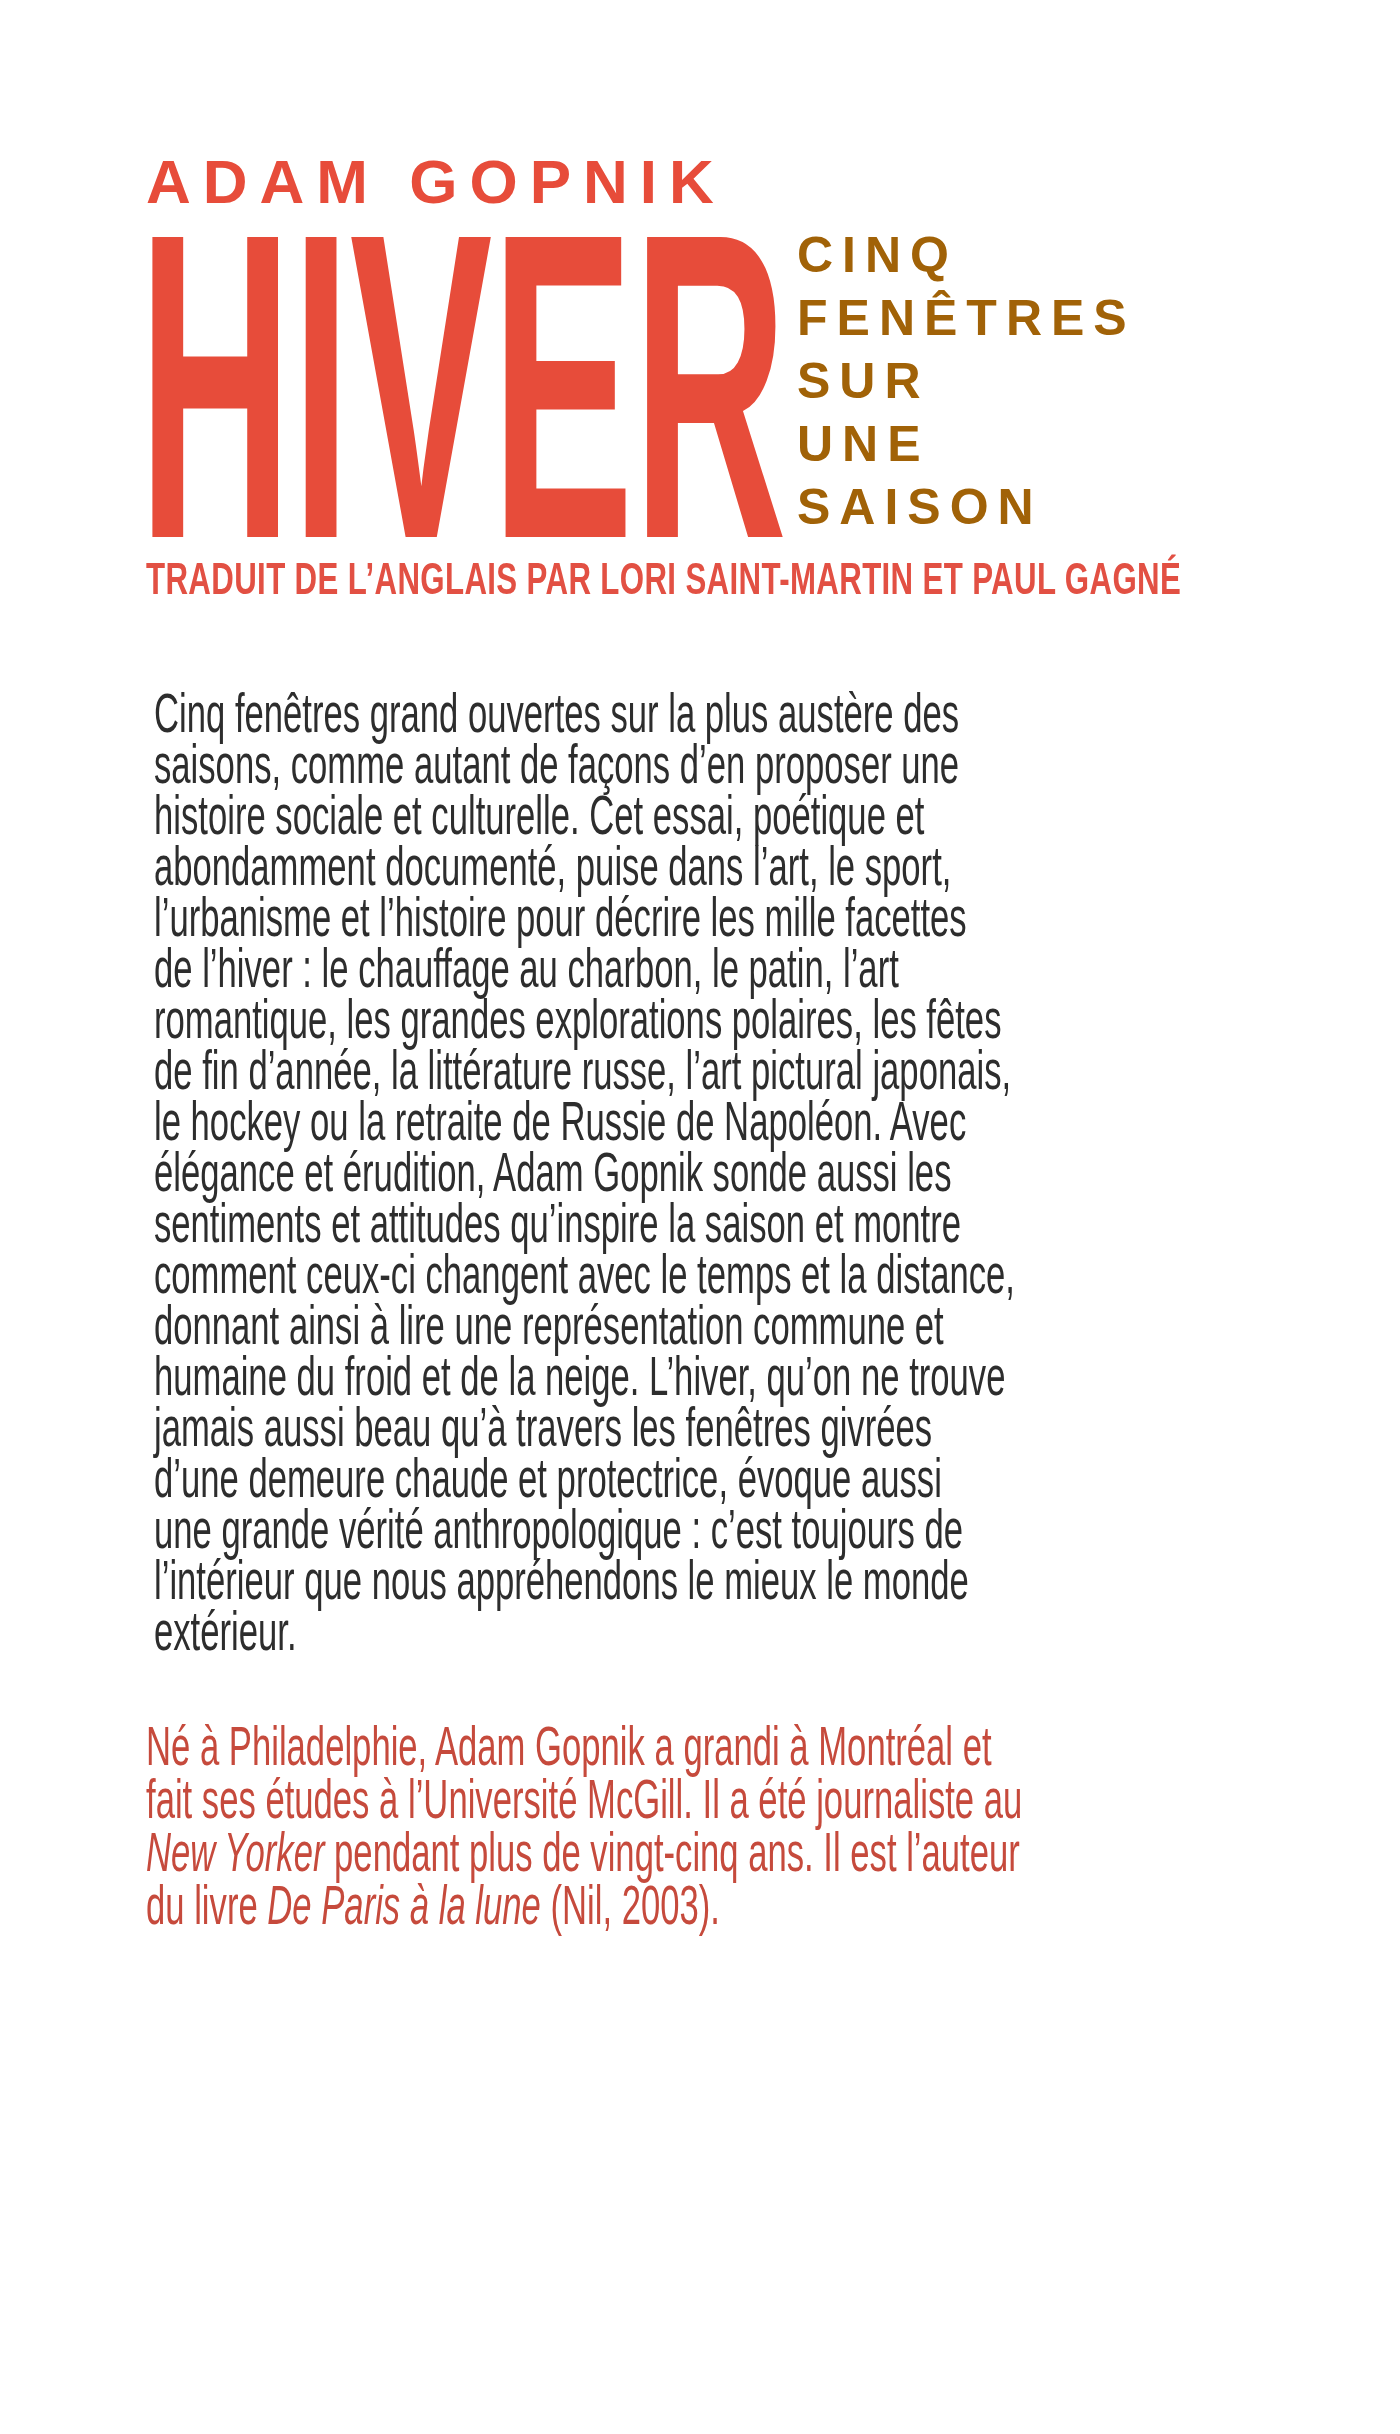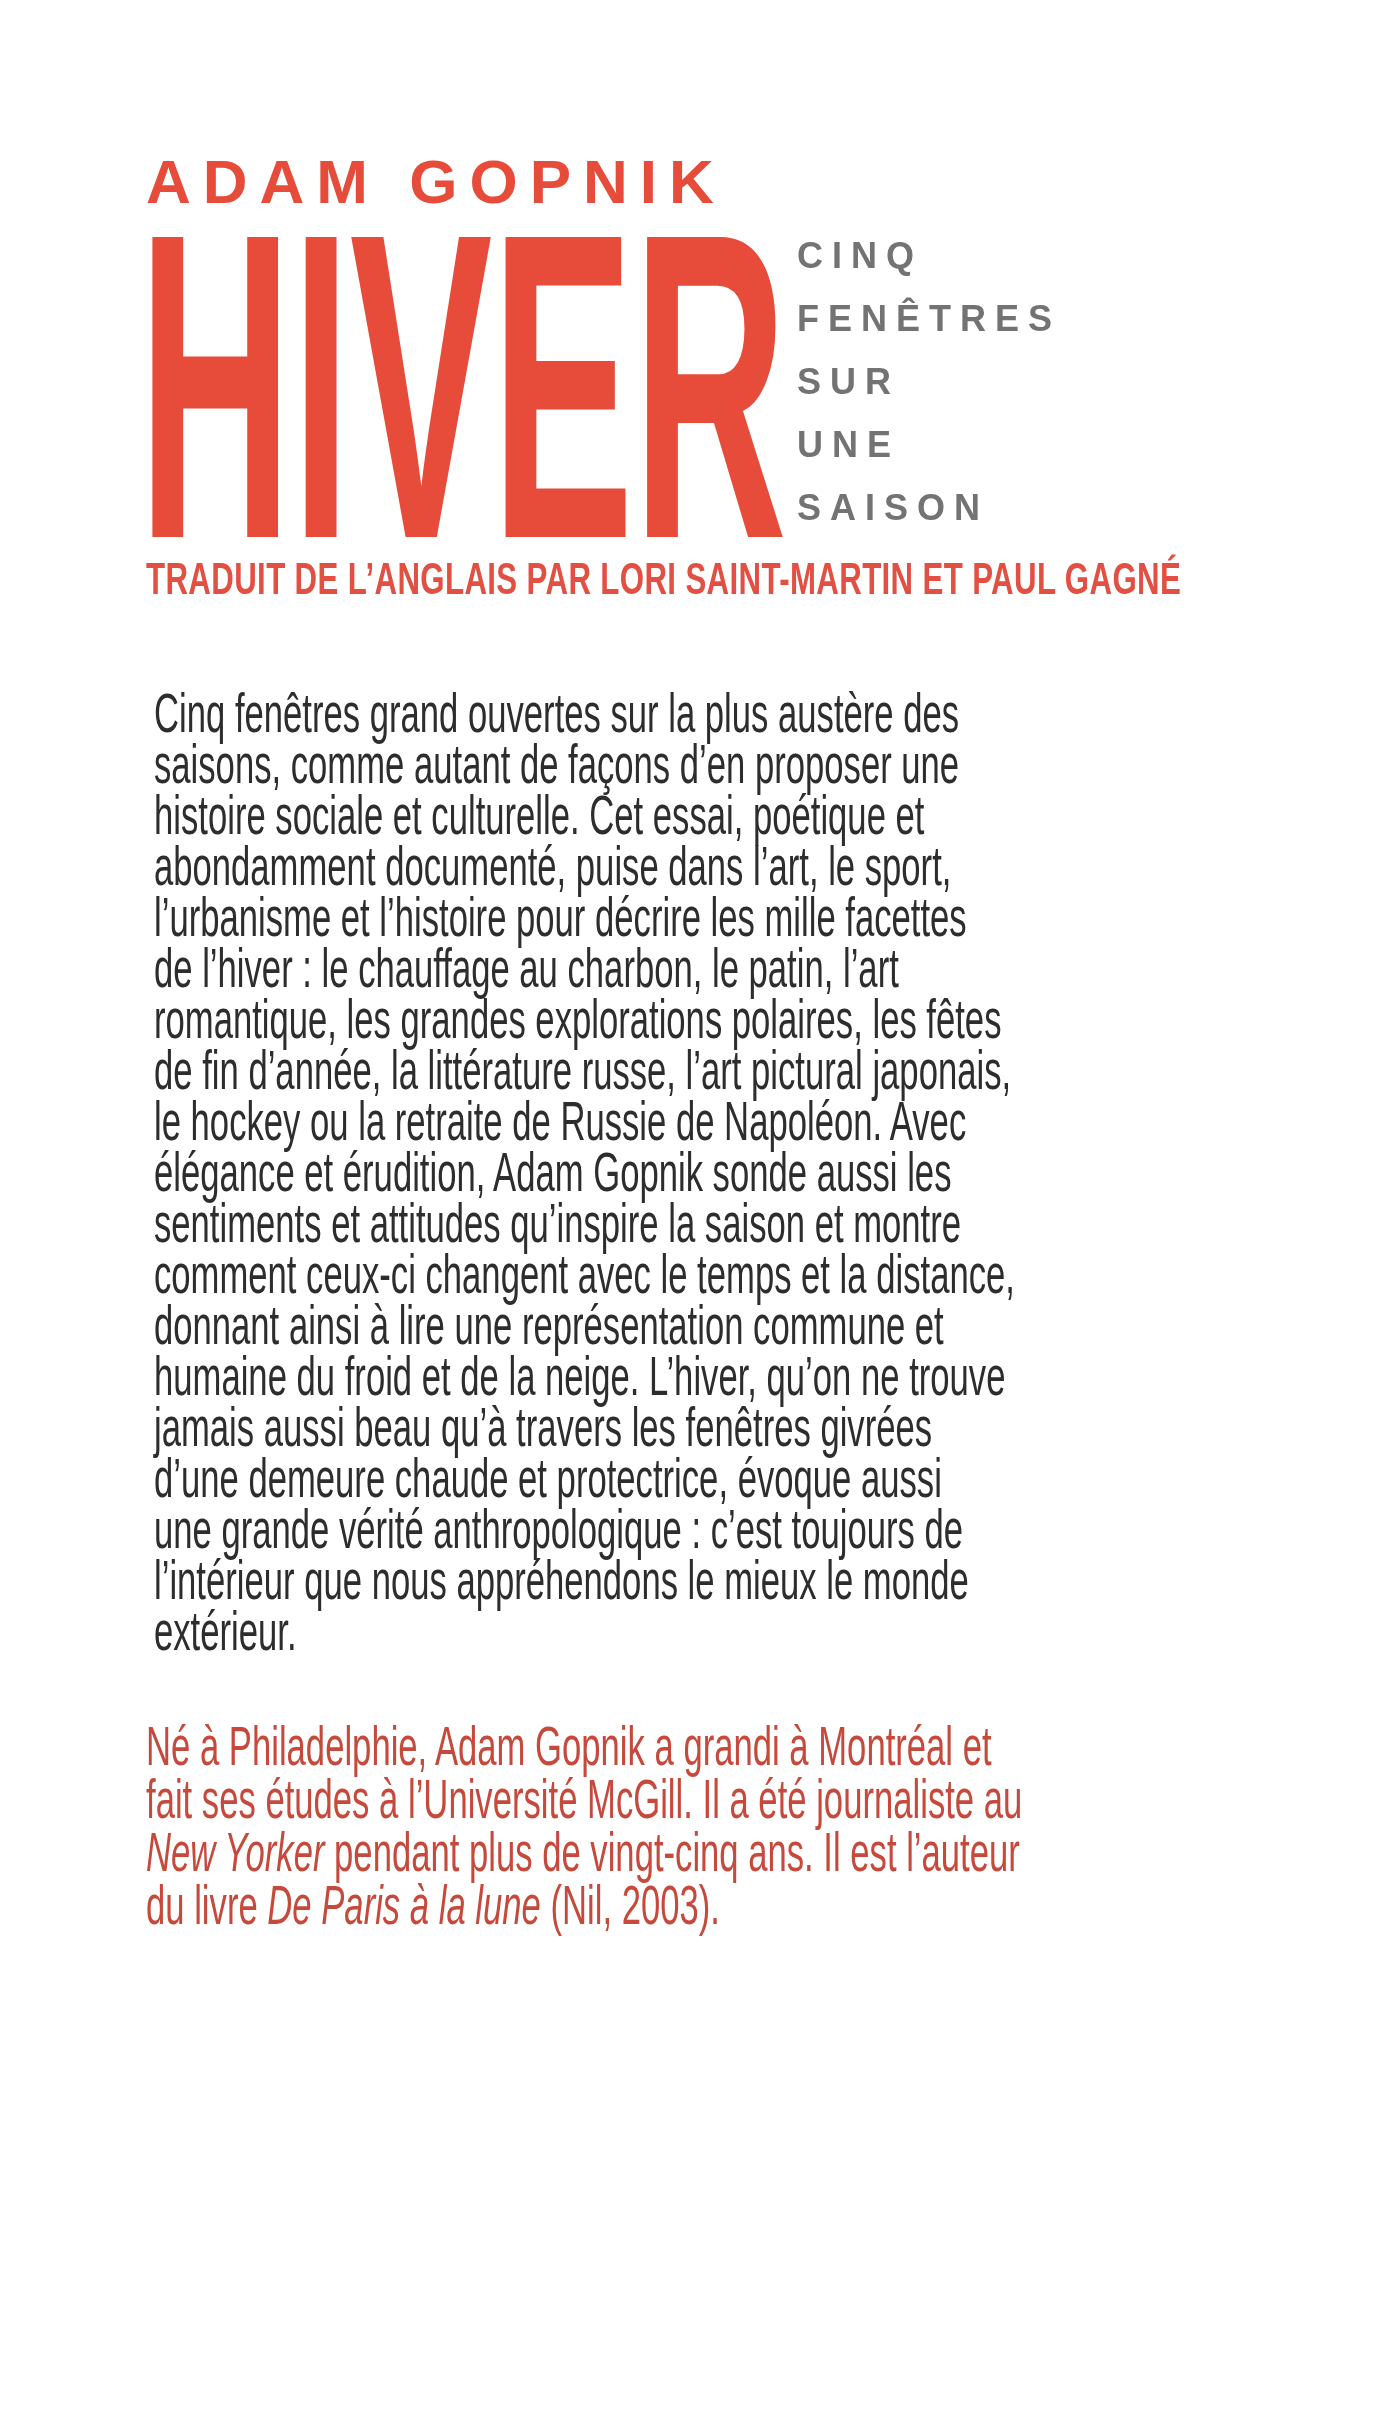--- a/index.html
+++ b/index.html
@@ -27,25 +27,25 @@
   }
   .title-svg {
     position: absolute;
     left: 143px;
     top: 233px;
   }
   .subtitle {
     position: absolute;
     left: 797px;
     top: 224px;
-    font-size: 36px;
+    font-size: 50px;
     font-weight: bold;
     letter-spacing: 9px;
     line-height: 63px;
-    color: #737373;
+    color: #a16207;
     white-space: pre-line;
   }
   .translator {
     position: absolute;
     left: 146px;
     top: 555px;
   }
   .translator .condense {
     display: inline-block;
     font-size: 44px;

